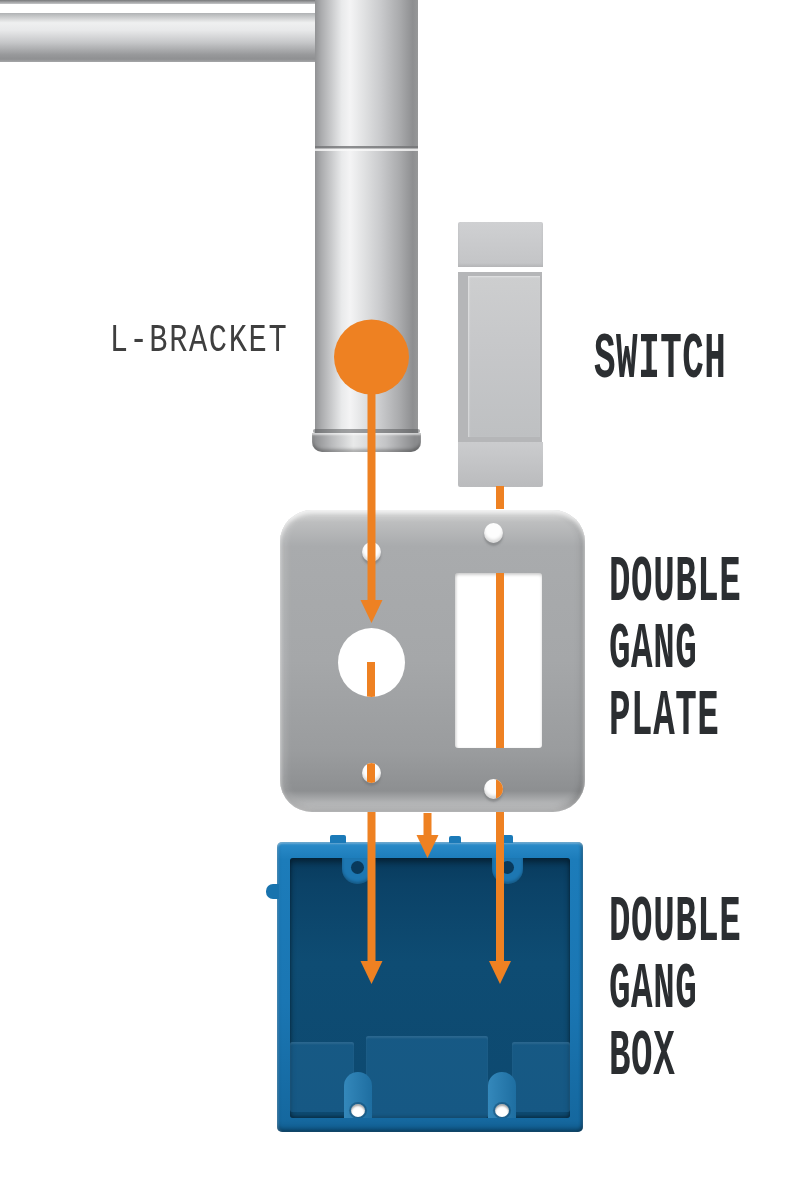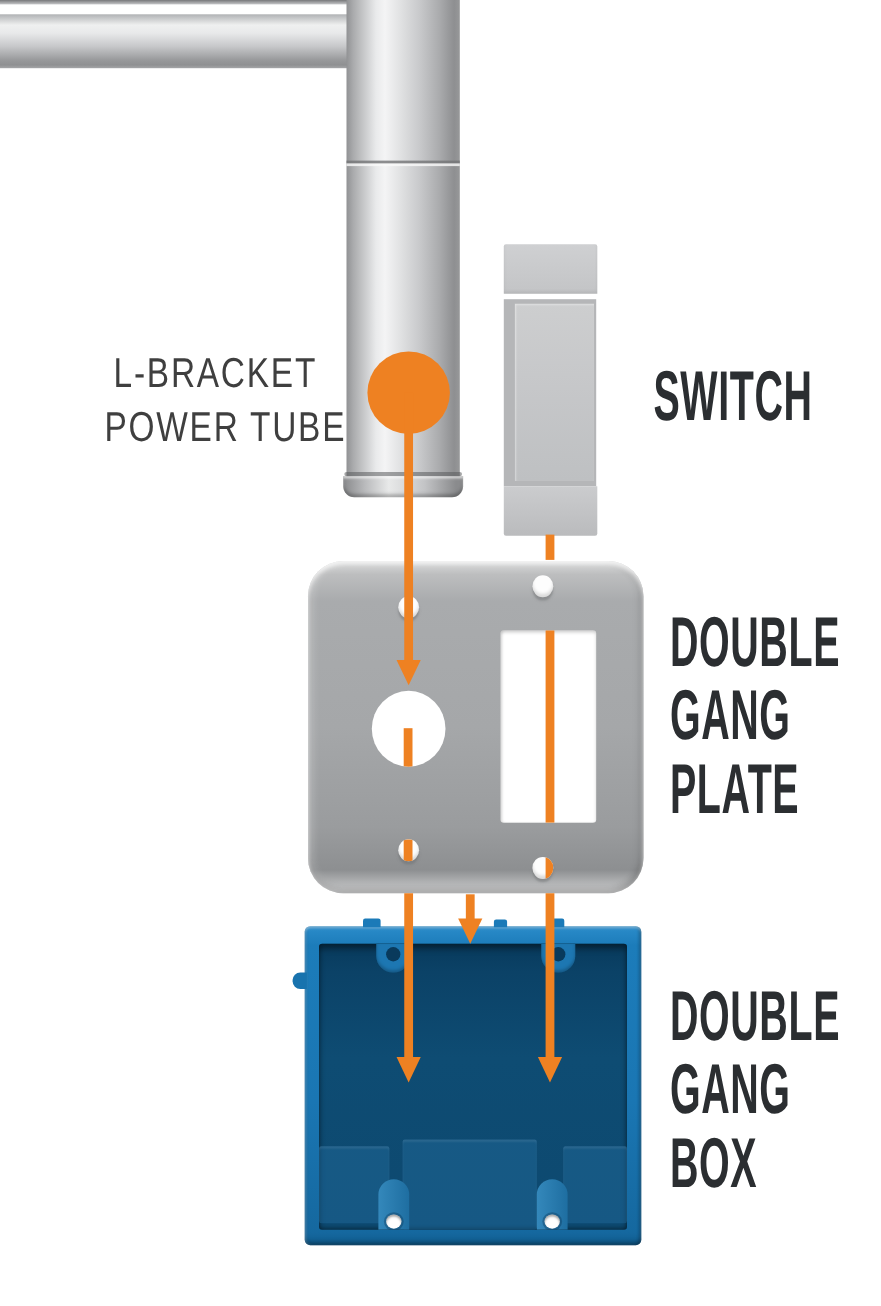--- a/index.html
+++ b/index.html
@@ -1,17 +1,17 @@
 <!DOCTYPE html>
 <html><head>
 <meta charset="utf-8">
 <style>
   html,body{margin:0;padding:0;background:#fff;}
   .stage{position:relative;width:801px;height:1187px;background:#ffffff;overflow:hidden;
-         font-family:Liberation Sans, sans-serif;}
+         font-family:Liberation Mono, monospace;}
   .abs{position:absolute;}
 
   
   .tube-top-strip{left:0;top:0;width:322px;height:4px;
     background:linear-gradient(180deg,#77787a,#c6c7c9);}
   .tube-horizontal{left:0;top:13px;width:324px;height:49px;
     background:linear-gradient(180deg,#b0b2b4 0%,#eff0f0 20%,#e8e9ea 35%,#c6c7c9 60%,#98999b 85%,#8f9092 94%,#a5a6a8 100%);}
   .tube-vertical{left:315px;top:0;width:103px;height:434px;
     background:linear-gradient(90deg,#919294 0%,#aaabad 6%,#e9eaeb 26%,#f4f4f5 34%,#e0e1e2 48%,#c9cacc 64%,#aaabad 82%,#8e8f91 95%,#979899 100%);}
   .tube-seam{left:315px;top:146px;width:103px;height:5px;opacity:.8;
@@ -139,21 +139,20 @@
         <div class="abs box-boss-hole"></div>
       </div>
       <div class="abs box-boss boss-r">
         <div class="abs box-boss-hole"></div>
       </div>
     </div>
   </div>
 
   <div class="abs label-small">
     <div><span class="cond">L-BRACKET</span></div>
-    <div><span class="cond">POWER TUBE</span></div>
   </div>
   <div class="abs label-big label-switch">
     <div><span class="cond">SWITCH</span></div>
   </div>
   <div class="abs label-big label-plate">
     <div><span class="cond">DOUBLE</span></div>
     <div><span class="cond">GANG</span></div>
     <div><span class="cond">PLATE</span></div>
   </div>
   <div class="abs label-big label-box">

